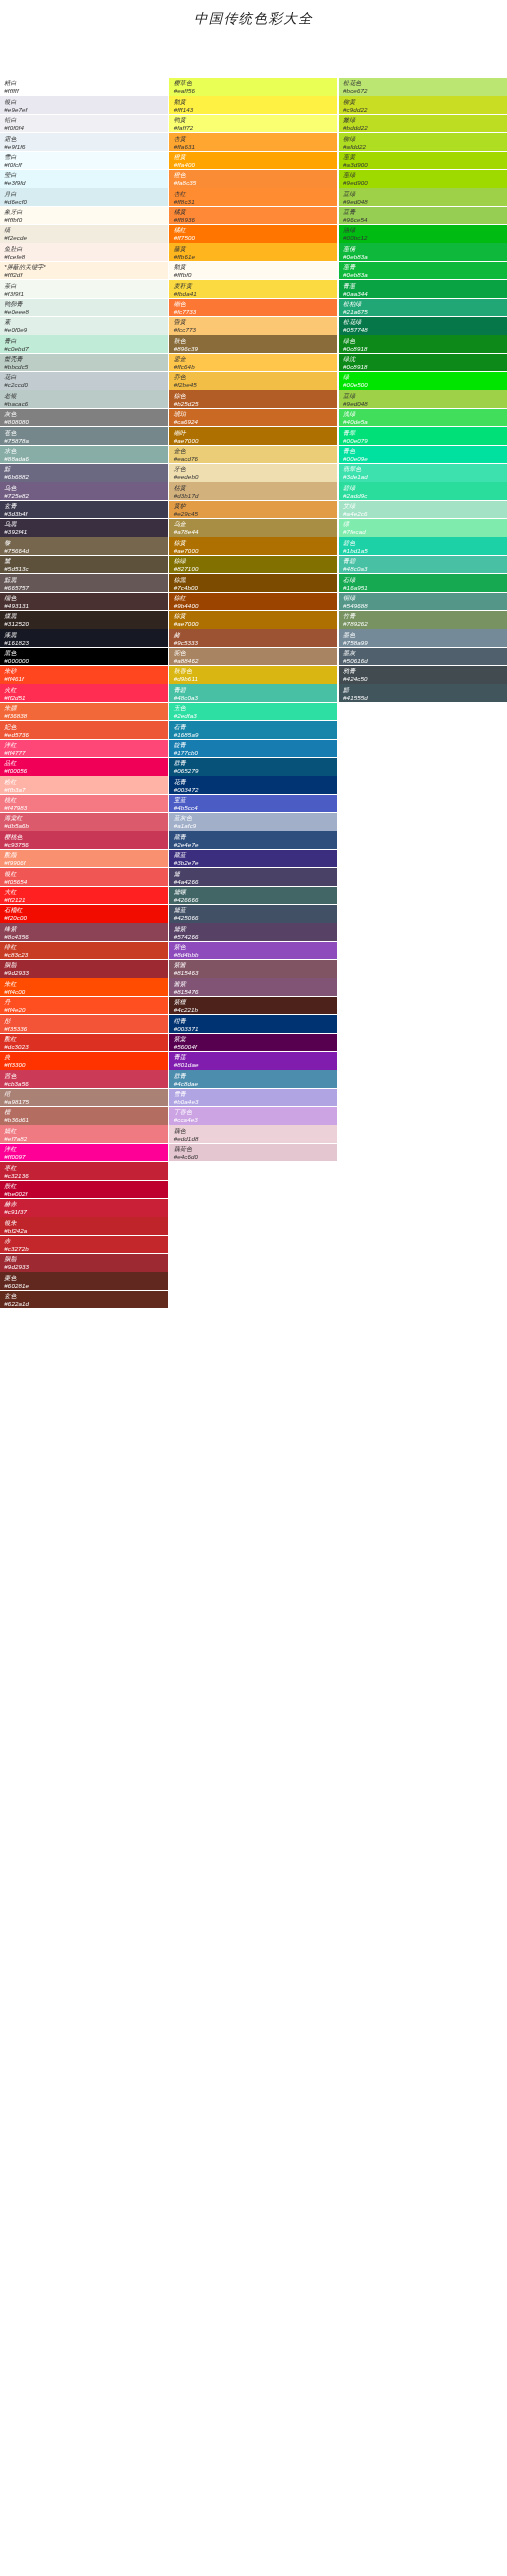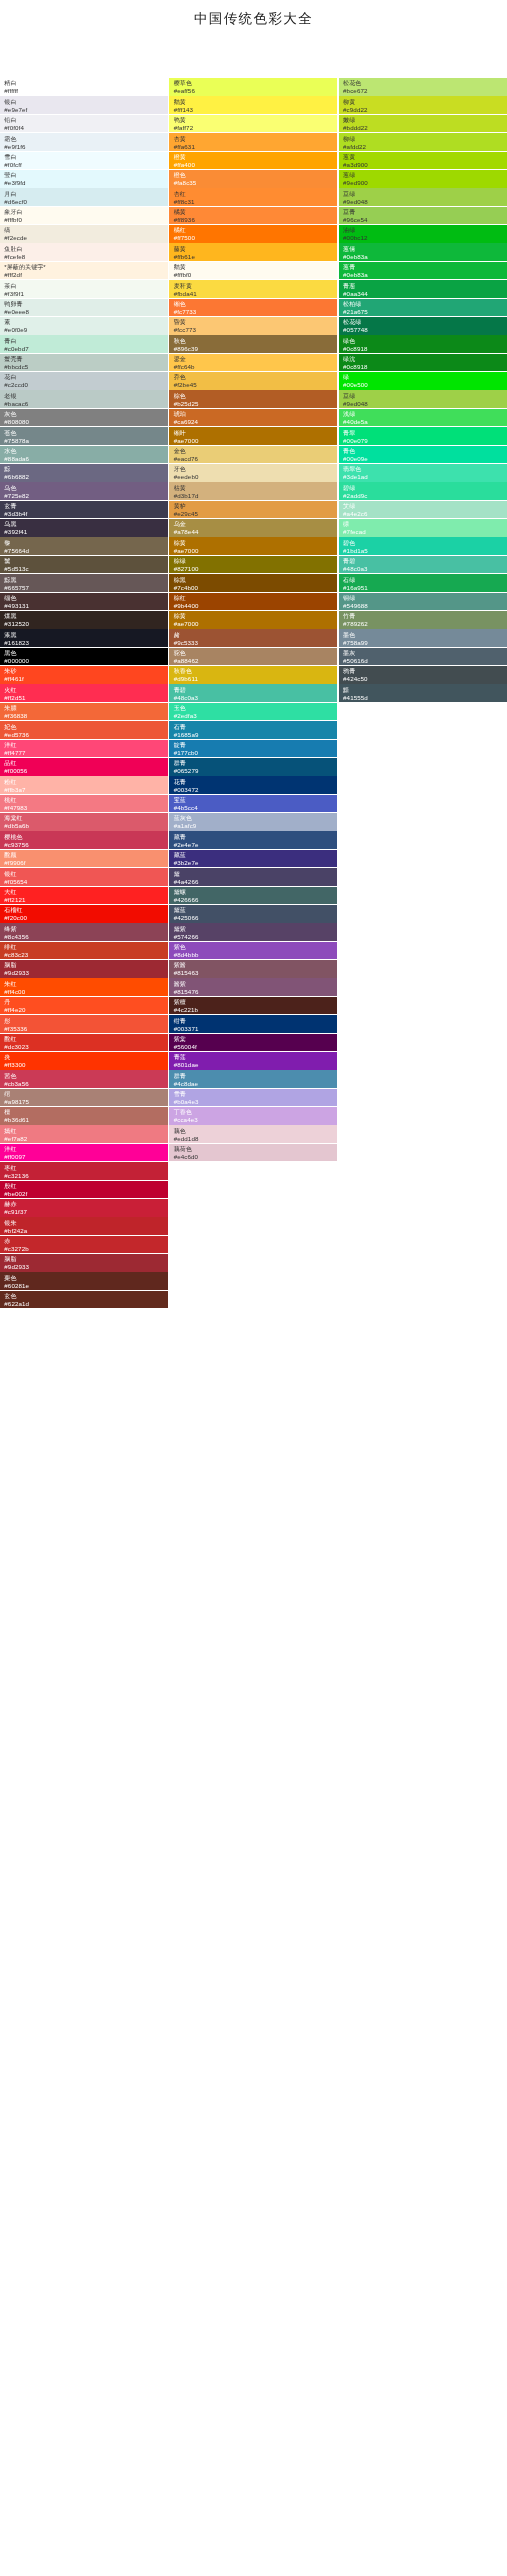--- a/index.html
+++ b/index.html
@@ -8,20 +8,21 @@
     width: 507px;
     background: #ffffff;
     font-family: "Liberation Sans", "DejaVu Sans", sans-serif;
   }
   #page {
     position: relative;
     width: 507px;
     min-height: 2576px;
     background: #ffffff;
     overflow: hidden;
+    font-style: italic;
   }
   #title {
     position: absolute;
     top: 10px;
     left: 0;
     width: 507px;
     text-align: center;
     font-family: "Liberation Serif", "DejaVu Serif", serif;
     font-size: 13.5px;
     letter-spacing: 1.4px;

